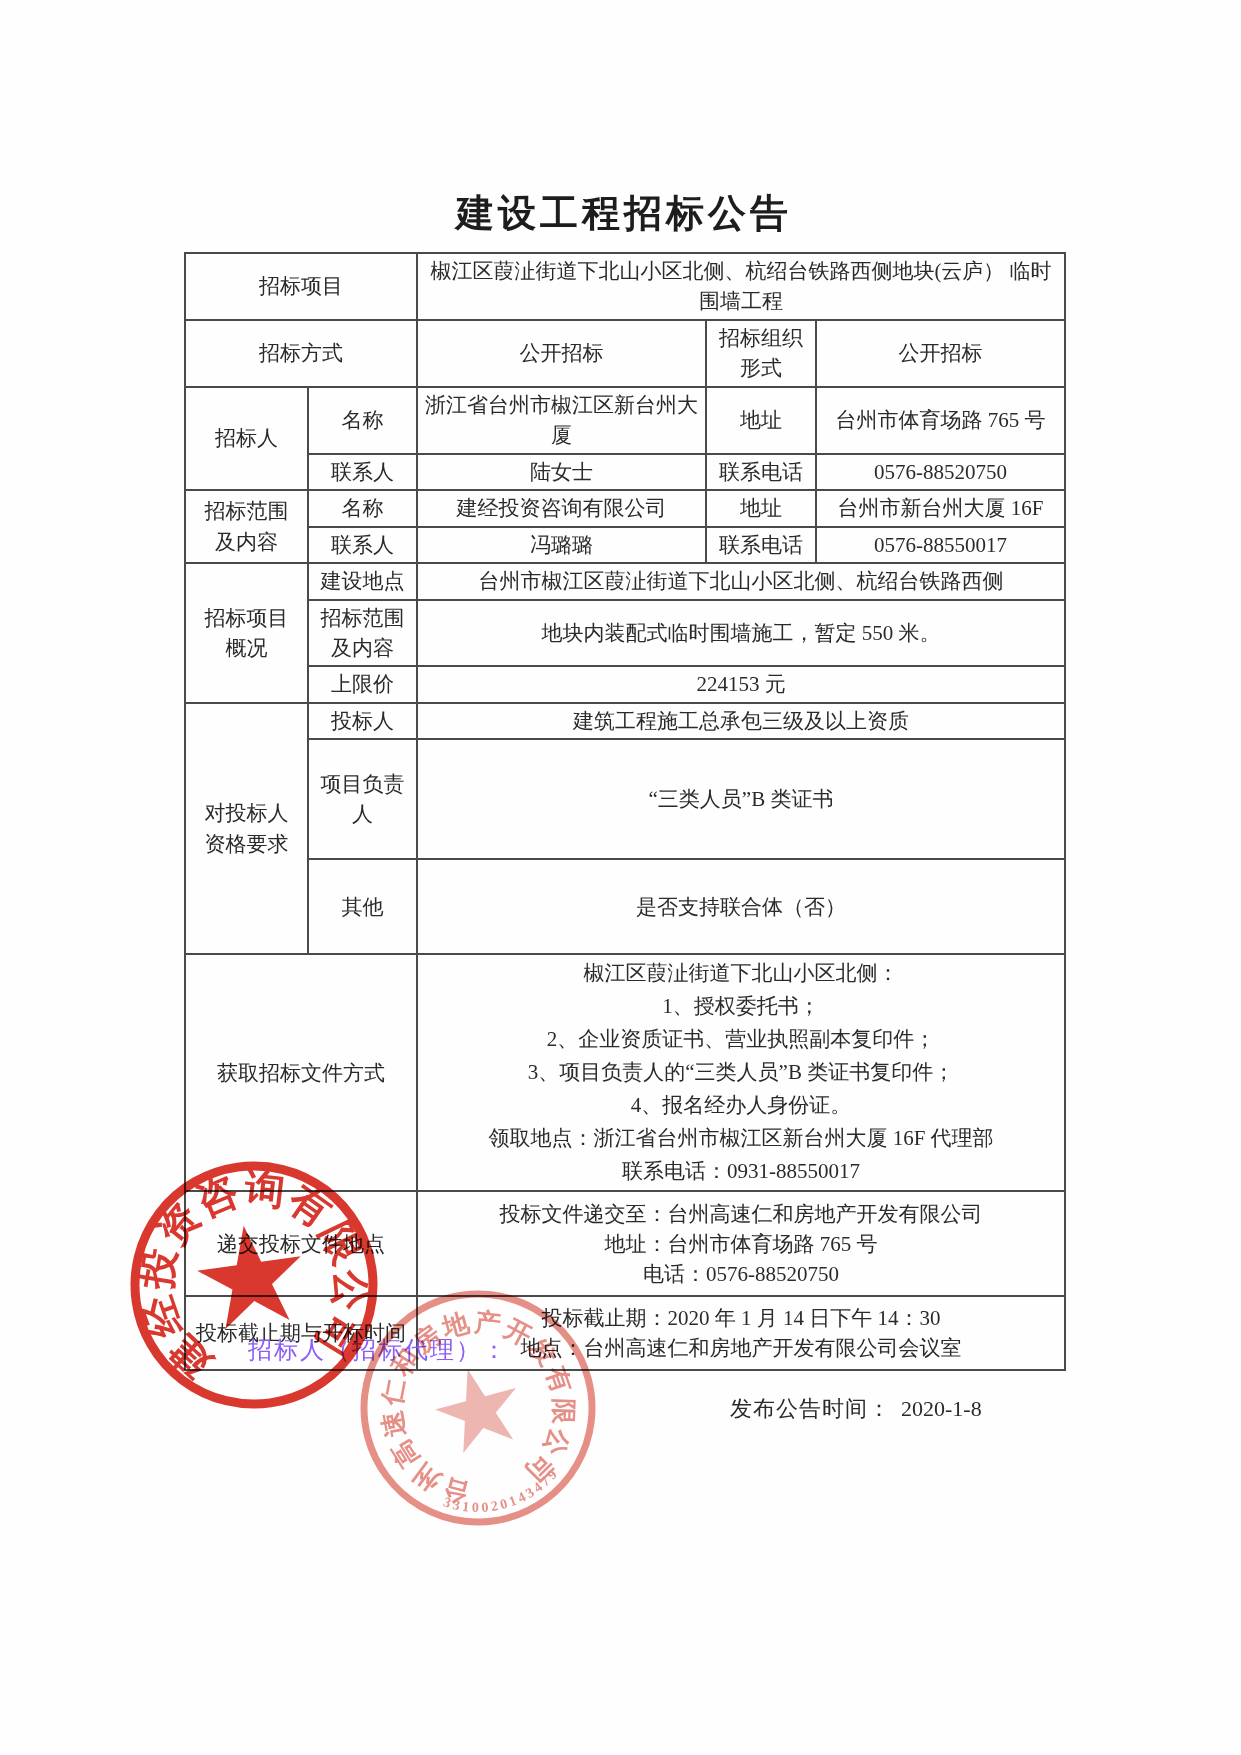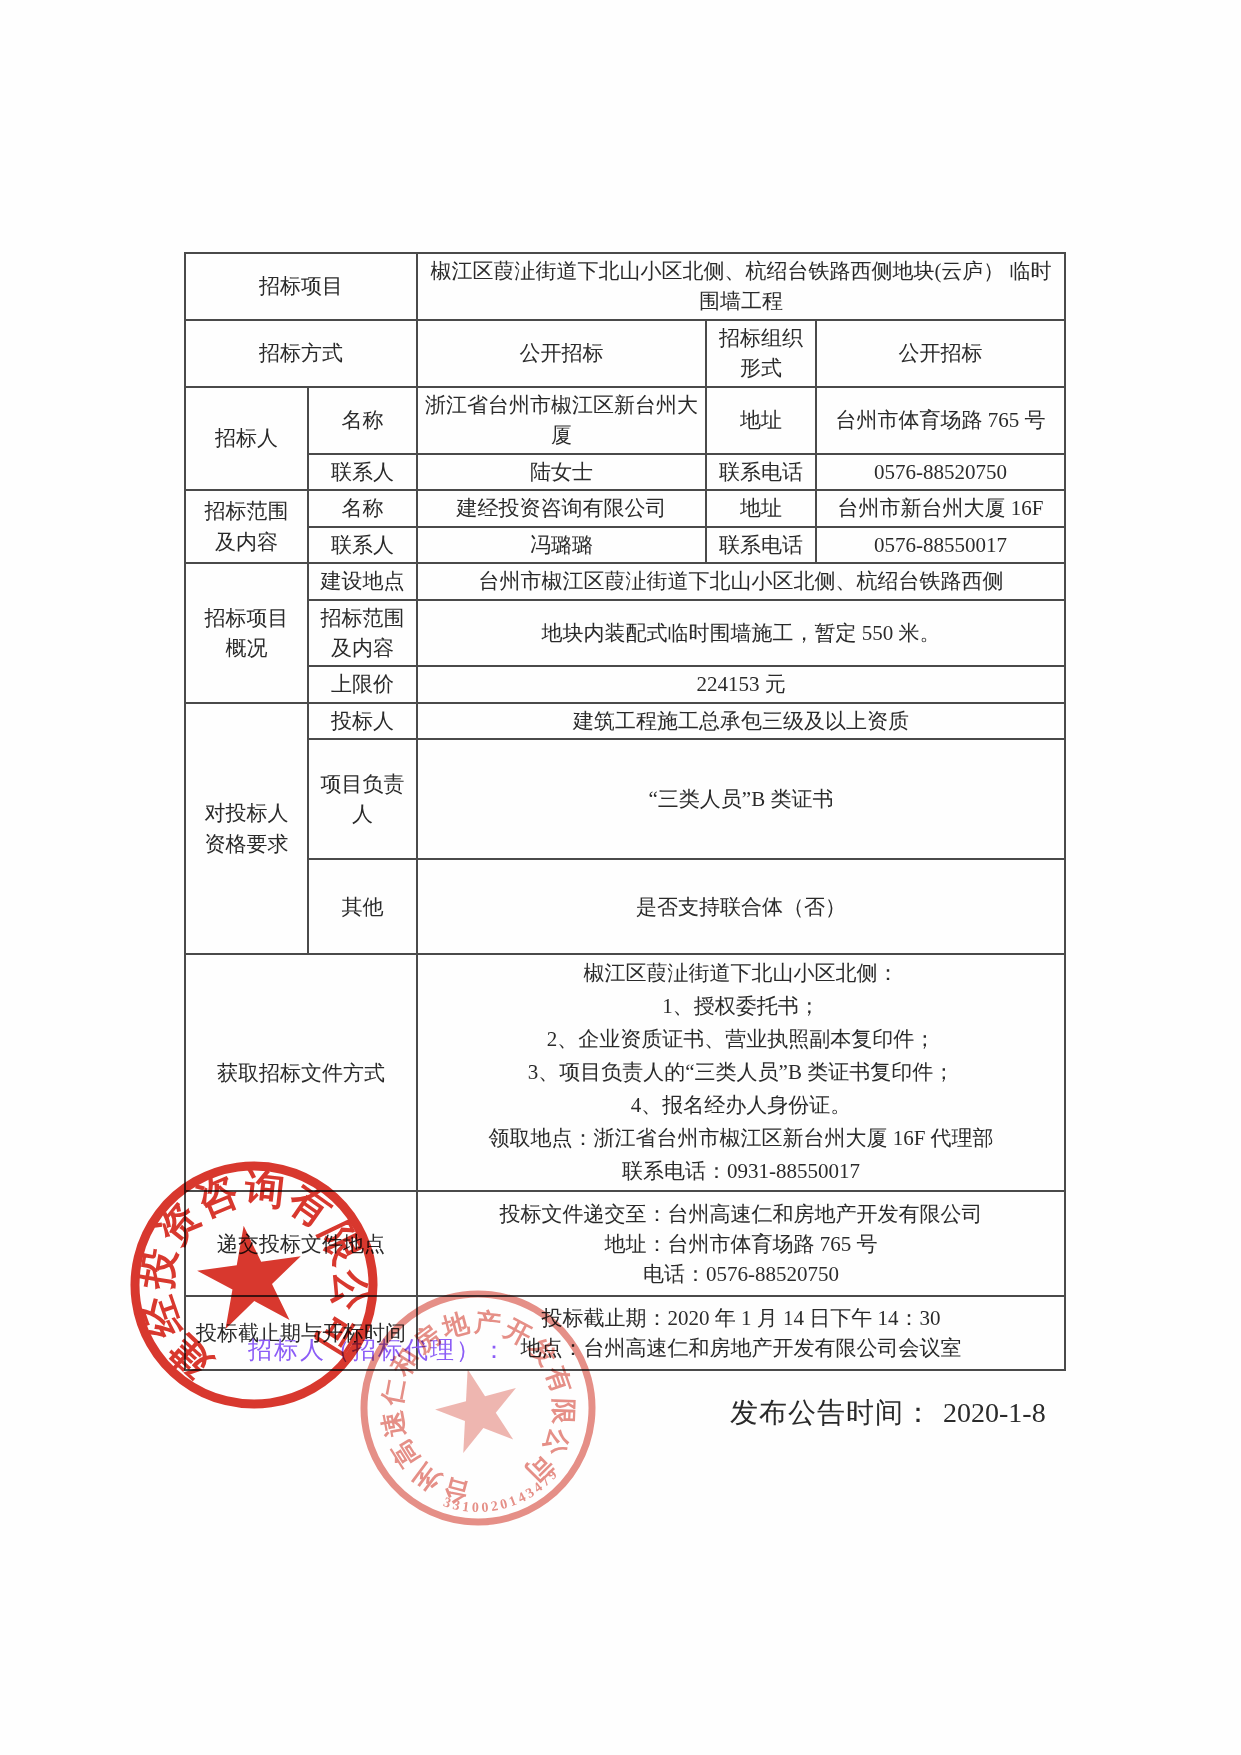--- a/index.html
+++ b/index.html
@@ -25,33 +25,34 @@
   .w4{display:inline-block;max-width:90px;}
   
   .r1{height:63px}.r2{height:67px}.r3{height:65px}.r4{height:31px}
   .r5{height:34px}.r6{height:31px}.r7{height:35px}.r8{height:64px}
   .r9{height:31px}.r10{height:32px}.r11{height:120px}.r12{height:95px}
   .r13{height:233px}.r14{height:105px}.r15{height:74px}
   .sig{
     position:absolute;left:248px;top:1334px;font-size:24px;letter-spacing:2px;color:#8b5cf6;
   }
   .publish{
-    position:absolute;left:730px;top:1394px;font-size:28px;color:#2a2a2a;letter-spacing:1px;
+    position:absolute;left:730px;top:1394px;font-size:22px;color:#2a2a2a;letter-spacing:1px;
   }
   .publish .date{margin-left:10px;letter-spacing:0;}
   .stamp{position:absolute;mix-blend-mode:multiply;pointer-events:none;}
   .stamp1{left:114px;top:1145px;opacity:.93;}
   .stamp2{left:353px;top:1283px;opacity:.8;}
   .stamp text{font-family:"Liberation Serif","DejaVu Serif",serif;}
 </style>
 </head>
 <body>
 
 <div class="page">
 
+  <h1 class="title">建设工程招标公告</h1>
 
   <table class="doc">
     <colgroup>
       <col style="width:123px">
         <col style="width:109px">
         <col style="width:289px">
       <col style="width:110px">
         <col style="width:249px">
     </colgroup>
     <tbody>

